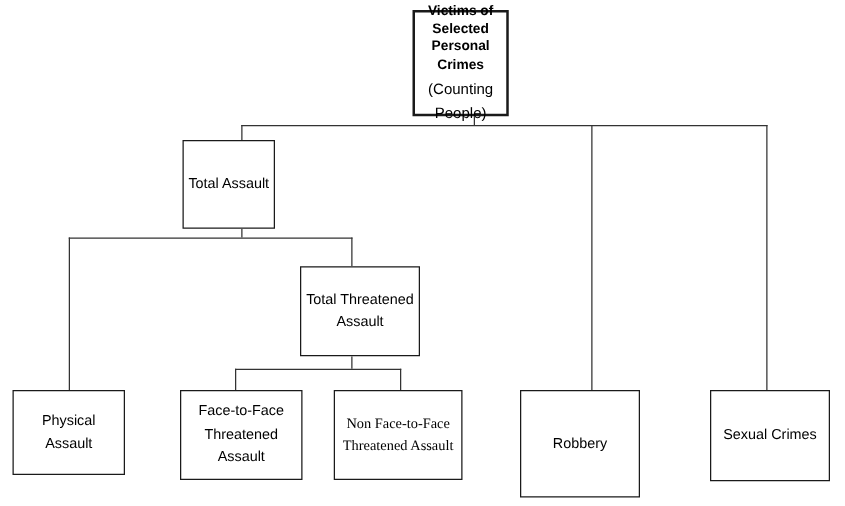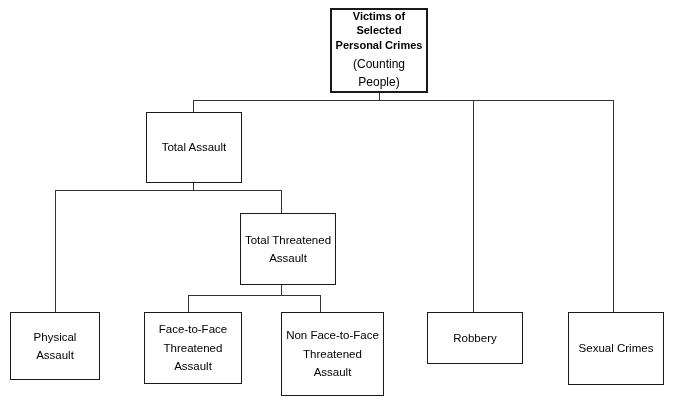--- a/index.html
+++ b/index.html
@@ -25,41 +25,41 @@
     flex-direction: column;
     align-items: center;
     justify-content: center;
     text-align: center;
     font-size: 11.5px;
     line-height: 1.6;
     padding: 2px 3px;
   }
   .node .lbl { display: block; }
   .n-root {
-    left: 330px; top: 8px; width: 98px; height: 85px;
+    left: 330px; top: 8px; width: 77px; height: 85px;
     border-width: 2px;
     line-height: 1.25;
   }
   .n-root .node-title {
     font-weight: bold;
     font-size: 11px;
     line-height: 1.3;
   }
   .n-root .node-subtitle {
     font-weight: normal;
     font-size: 12px;
     line-height: 1.55;
     margin-top: 3px;
   }
-  .n-total-assault { left: 146px; top: 112px; width: 96px; height: 71px; }
+  .n-total-assault { left: 146px; top: 112px; width: 74px; height: 71px; }
   .n-total-threatened { left: 240px; top: 213px; width: 96px; height: 72px; }
   .n-physical { left: 10px;  top: 312px; width: 90px;  height: 68px; }
   .n-f2f      { left: 144px; top: 312px; width: 98px;  height: 72px; }
-  .n-nonf2f   { left: 281px; top: 312px; width: 103px; height: 84px; }
-  .n-robbery  { left: 427px; top: 312px; width: 96px;  height: 52px; }
+  .n-nonf2f   { left: 267px; top: 312px; width: 103px; height: 72px; font-family: Liberation Serif, serif; }
+  .n-robbery  { left: 416px; top: 312px; width: 96px;  height: 86px; }
   .n-sexual   { left: 568px; top: 312px; width: 96px;  height: 73px; }
   .line {
     position: absolute;
     background: #333333;
   }
   .line.v { width: 1px; }
   .line.h { height: 1px; }
 </style>
 </head>
 <body>

